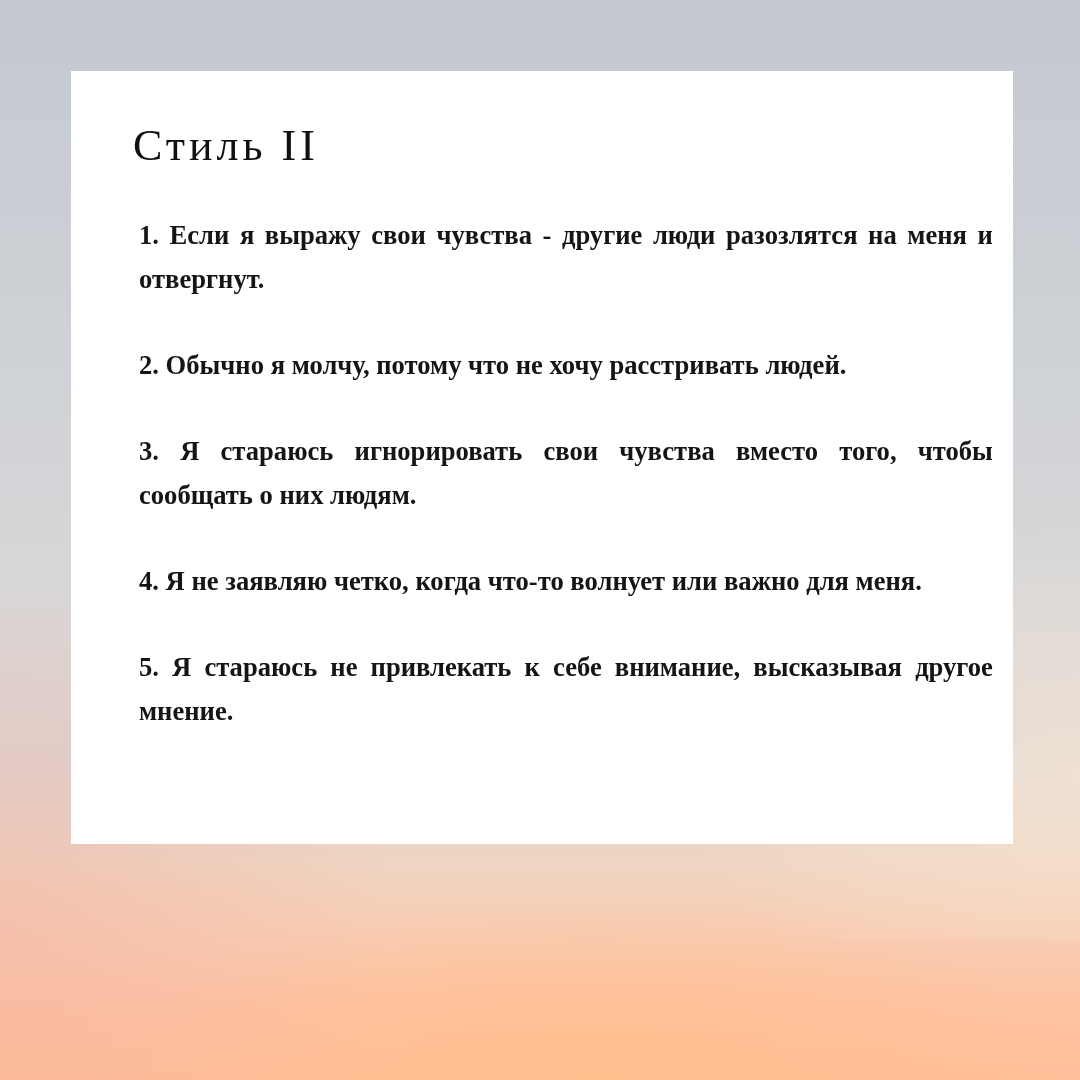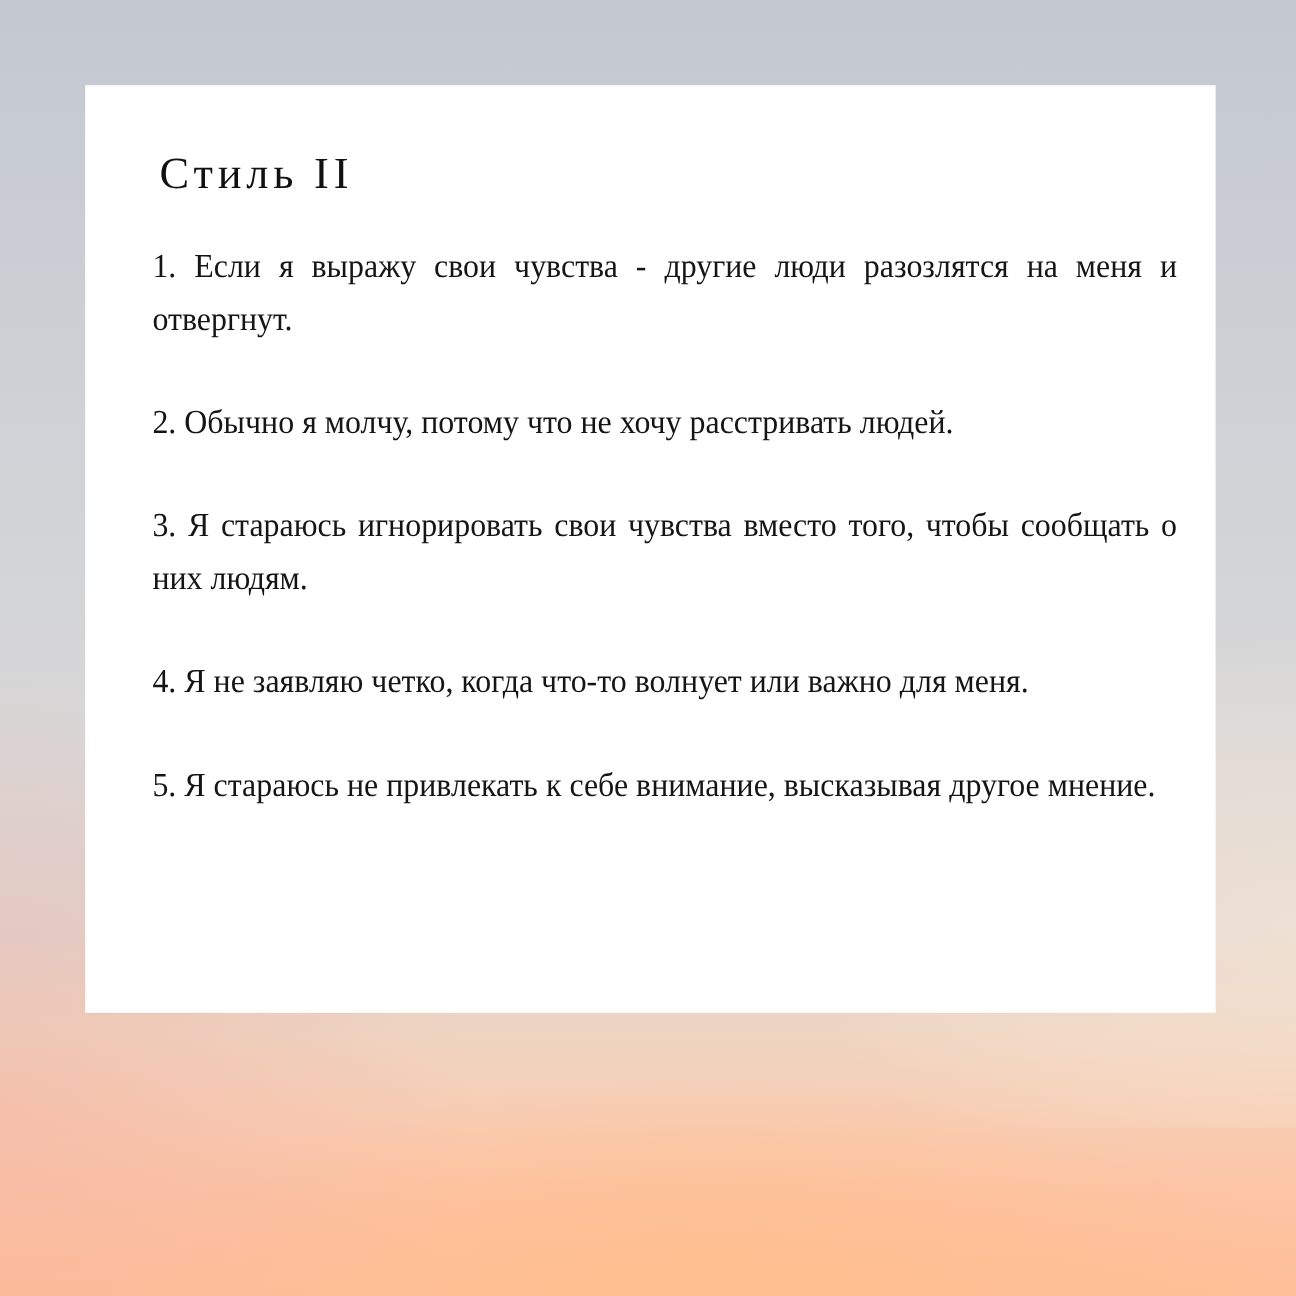--- a/index.html
+++ b/index.html
@@ -46,33 +46,34 @@
       background: #ffffff;
       box-sizing: border-box;
       padding: 0;
     }
     .title {
       position: absolute;
       left: 62px;
       top: 50px;
       margin: 0;
       font-weight: normal;
-      font-size: 37px;
+      font-size: 44px;
       letter-spacing: 4px;
       color: #111111;
       line-height: 50px;
     }
     .items {
       position: absolute;
       left: 56px;
       top: 130px;
       width: 856px;
-      margin: 0;
+      margin: 12px;
       padding: 0;
       list-style: none;
+      font-weight: bold;
     }
     .item {
       font-size: 28px;
       line-height: 44px;
       color: #151515;
       text-align: justify;
       margin: 0 0 42px 0;
       transform: scaleX(0.95);
       transform-origin: left center;
       width: 105%;

